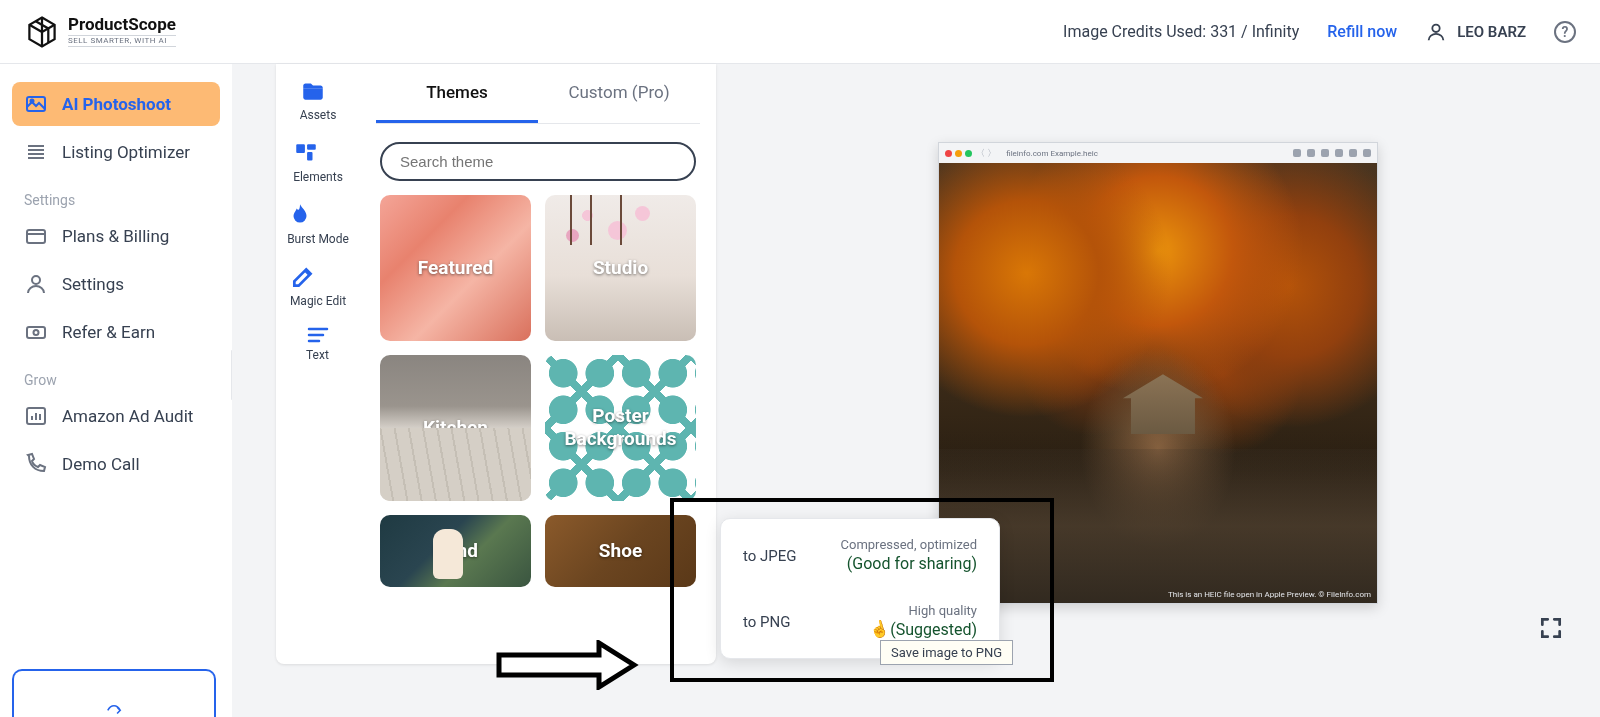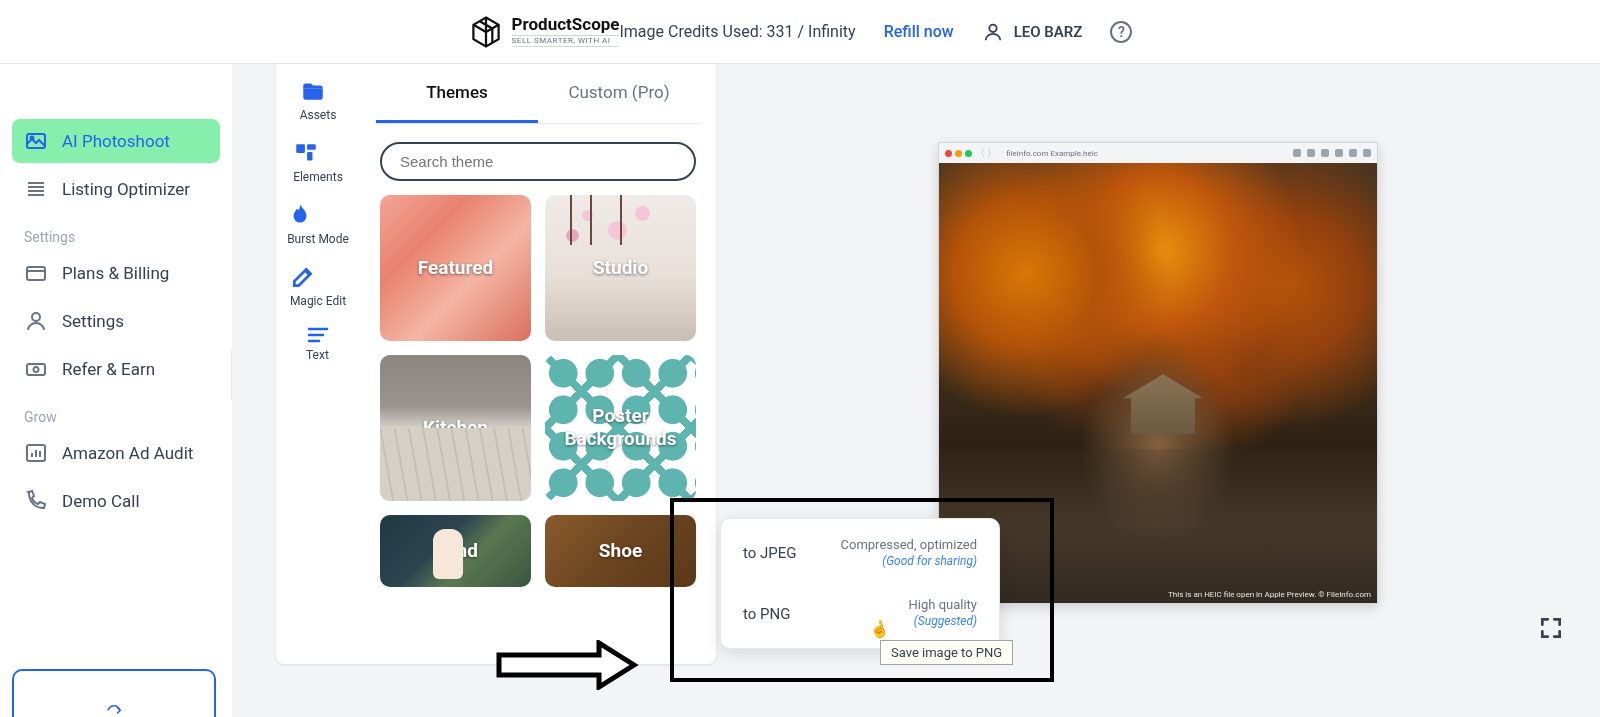--- a/index.html
+++ b/index.html
@@ -1,39 +1,39 @@
 <!DOCTYPE html>
 <html><head>
 <meta charset="utf-8">
 <style>
 * { margin: 0; padding: 0; box-sizing: border-box; }
 body { font-family: -apple-system, BlinkMacSystemFont, 'Segoe UI', Roboto, sans-serif; background: #fff; width: 1600px; height: 717px; overflow: hidden; position: relative; }
 
 
-.header { height: 64px; border-bottom: 1px solid #e5e7eb; display: flex; align-items: center; justify-content: center; padding: 0 24px; }
+.header { height: 64px; border-bottom: 1px solid #e5e7eb; display: flex; align-items: center; justify-content: space-between; padding: 0 24px; }
 .logo-area { display: flex; align-items: center; gap: 8px; }
 .logo-icon { width: 36px; height: 36px; }
 .logo-text { display: flex; flex-direction: column; line-height: 1; }
 .logo-title { font-weight: 700; font-size: 17px; color: #111; }
 .logo-sub { font-size: 8px; color: #6b7280; letter-spacing: 0.5px; margin-top: 2px; border-top: 1px solid #d1d5db; border-bottom: 1px solid #d1d5db; padding: 1px 0; }
 .header-right { display: flex; align-items: center; gap: 28px; }
 .credits { font-size: 16px; color: #374151; }
 .refill { font-size: 16px; color: #2563eb; font-weight: 500; cursor: pointer; }
 .user-area { display: flex; align-items: center; gap: 10px; }
 .user-icon { width: 22px; height: 22px; }
 .user-name { font-size: 15px; font-weight: 600; color: #374151; }
 .help-icon { width: 22px; height: 22px; border: 2px solid #6b7280; border-radius: 50%; display: flex; align-items: center; justify-content: center; color: #6b7280; font-size: 14px; font-weight: 600; }
 
 
 .main { display: flex; height: calc(100% - 64px); }
 
 
 .sidebar { width: 232px; padding: 18px 12px; background: #fff; }
 .side-item { display: flex; align-items: center; gap: 14px; padding: 10px 12px; border-radius: 8px; cursor: pointer; font-size: 17px; color: #374151; margin-bottom: 4px; }
-.side-item.active { background: #86efac; color: #2563eb; font-weight: 400; margin-top: 37px; }
+.side-item.active { background: #fdba74; color: #2563eb; font-weight: 700; }
 .side-icon { width: 24px; height: 24px; flex-shrink: 0; }
 .side-section { font-size: 14px; color: #9ca3af; padding: 14px 12px 6px; }
 
 
 .collapse-handle { position: absolute; left: 231px; top: 350px; width: 16px; height: 50px; border: 1px solid #e5e7eb; background: #fff; border-radius: 0 6px 6px 0; display: flex; align-items: center; justify-content: center; color: #9ca3af; font-size: 11px; cursor: pointer; }
 
 
 .panel-wrap { flex: 1; background: #f3f4f6; position: relative; display: flex; }
 .panel { background: #fff; margin-left: 44px; margin-top: 0; width: 440px; height: 600px; border-radius: 0 0 8px 8px; box-shadow: 0 1px 3px rgba(0,0,0,0.1); display: flex; overflow: hidden; }
 .tool-rail { width: 84px; padding: 14px 0; display: flex; flex-direction: column; align-items: center; gap: 18px; }
@@ -67,21 +67,21 @@
 .win-tool { width: 8px; height: 8px; background: #9ca3af; border-radius: 2px; }
 .preview-img { width: 100%; height: 440px; position: relative; overflow: hidden; }
 .watermark { position: absolute; bottom: 4px; right: 6px; font-size: 8px; color: #e5e7eb; }
 
 
 .export-popup { position: absolute; left: 720px; top: 518px; width: 280px; background: #fff; border: 1px solid #e5e7eb; border-radius: 10px; box-shadow: 0 4px 16px rgba(0,0,0,0.12); padding: 6px; z-index: 10; }
 .export-opt { display: flex; align-items: center; justify-content: space-between; padding: 12px 16px; border-radius: 8px; cursor: pointer; }
 .export-opt + .export-opt { margin-top: 4px; }
 .export-left { font-size: 15px; color: #374151; }
 .export-right { text-align: right; font-size: 13px; color: #6b7280; line-height: 1.3; }
-.export-right .sub { font-style: italic; color: #3b82f6; font-size: 12px; }
+.export-right .sub { color: #14532d; font-size: 16px; }
 
 .tooltip { position: absolute; left: 880px; top: 640px; background: #fffef5; border: 1px solid #9ca3af; padding: 4px 10px; font-size: 13px; color: #374151; z-index: 11; }
 
 .cursor-ptr { position: absolute; left: 870px; top: 620px; font-size: 16px; z-index: 12; pointer-events: none; transform: rotate(-15deg); }
 
 
 .annot-box { position: absolute; left: 670px; top: 498px; width: 384px; height: 184px; border: 4px solid #000; z-index: 5; pointer-events: none; }
 .annot-arrow { position: absolute; left: 494px; top: 640px; z-index: 5; pointer-events: none; }
 
 

